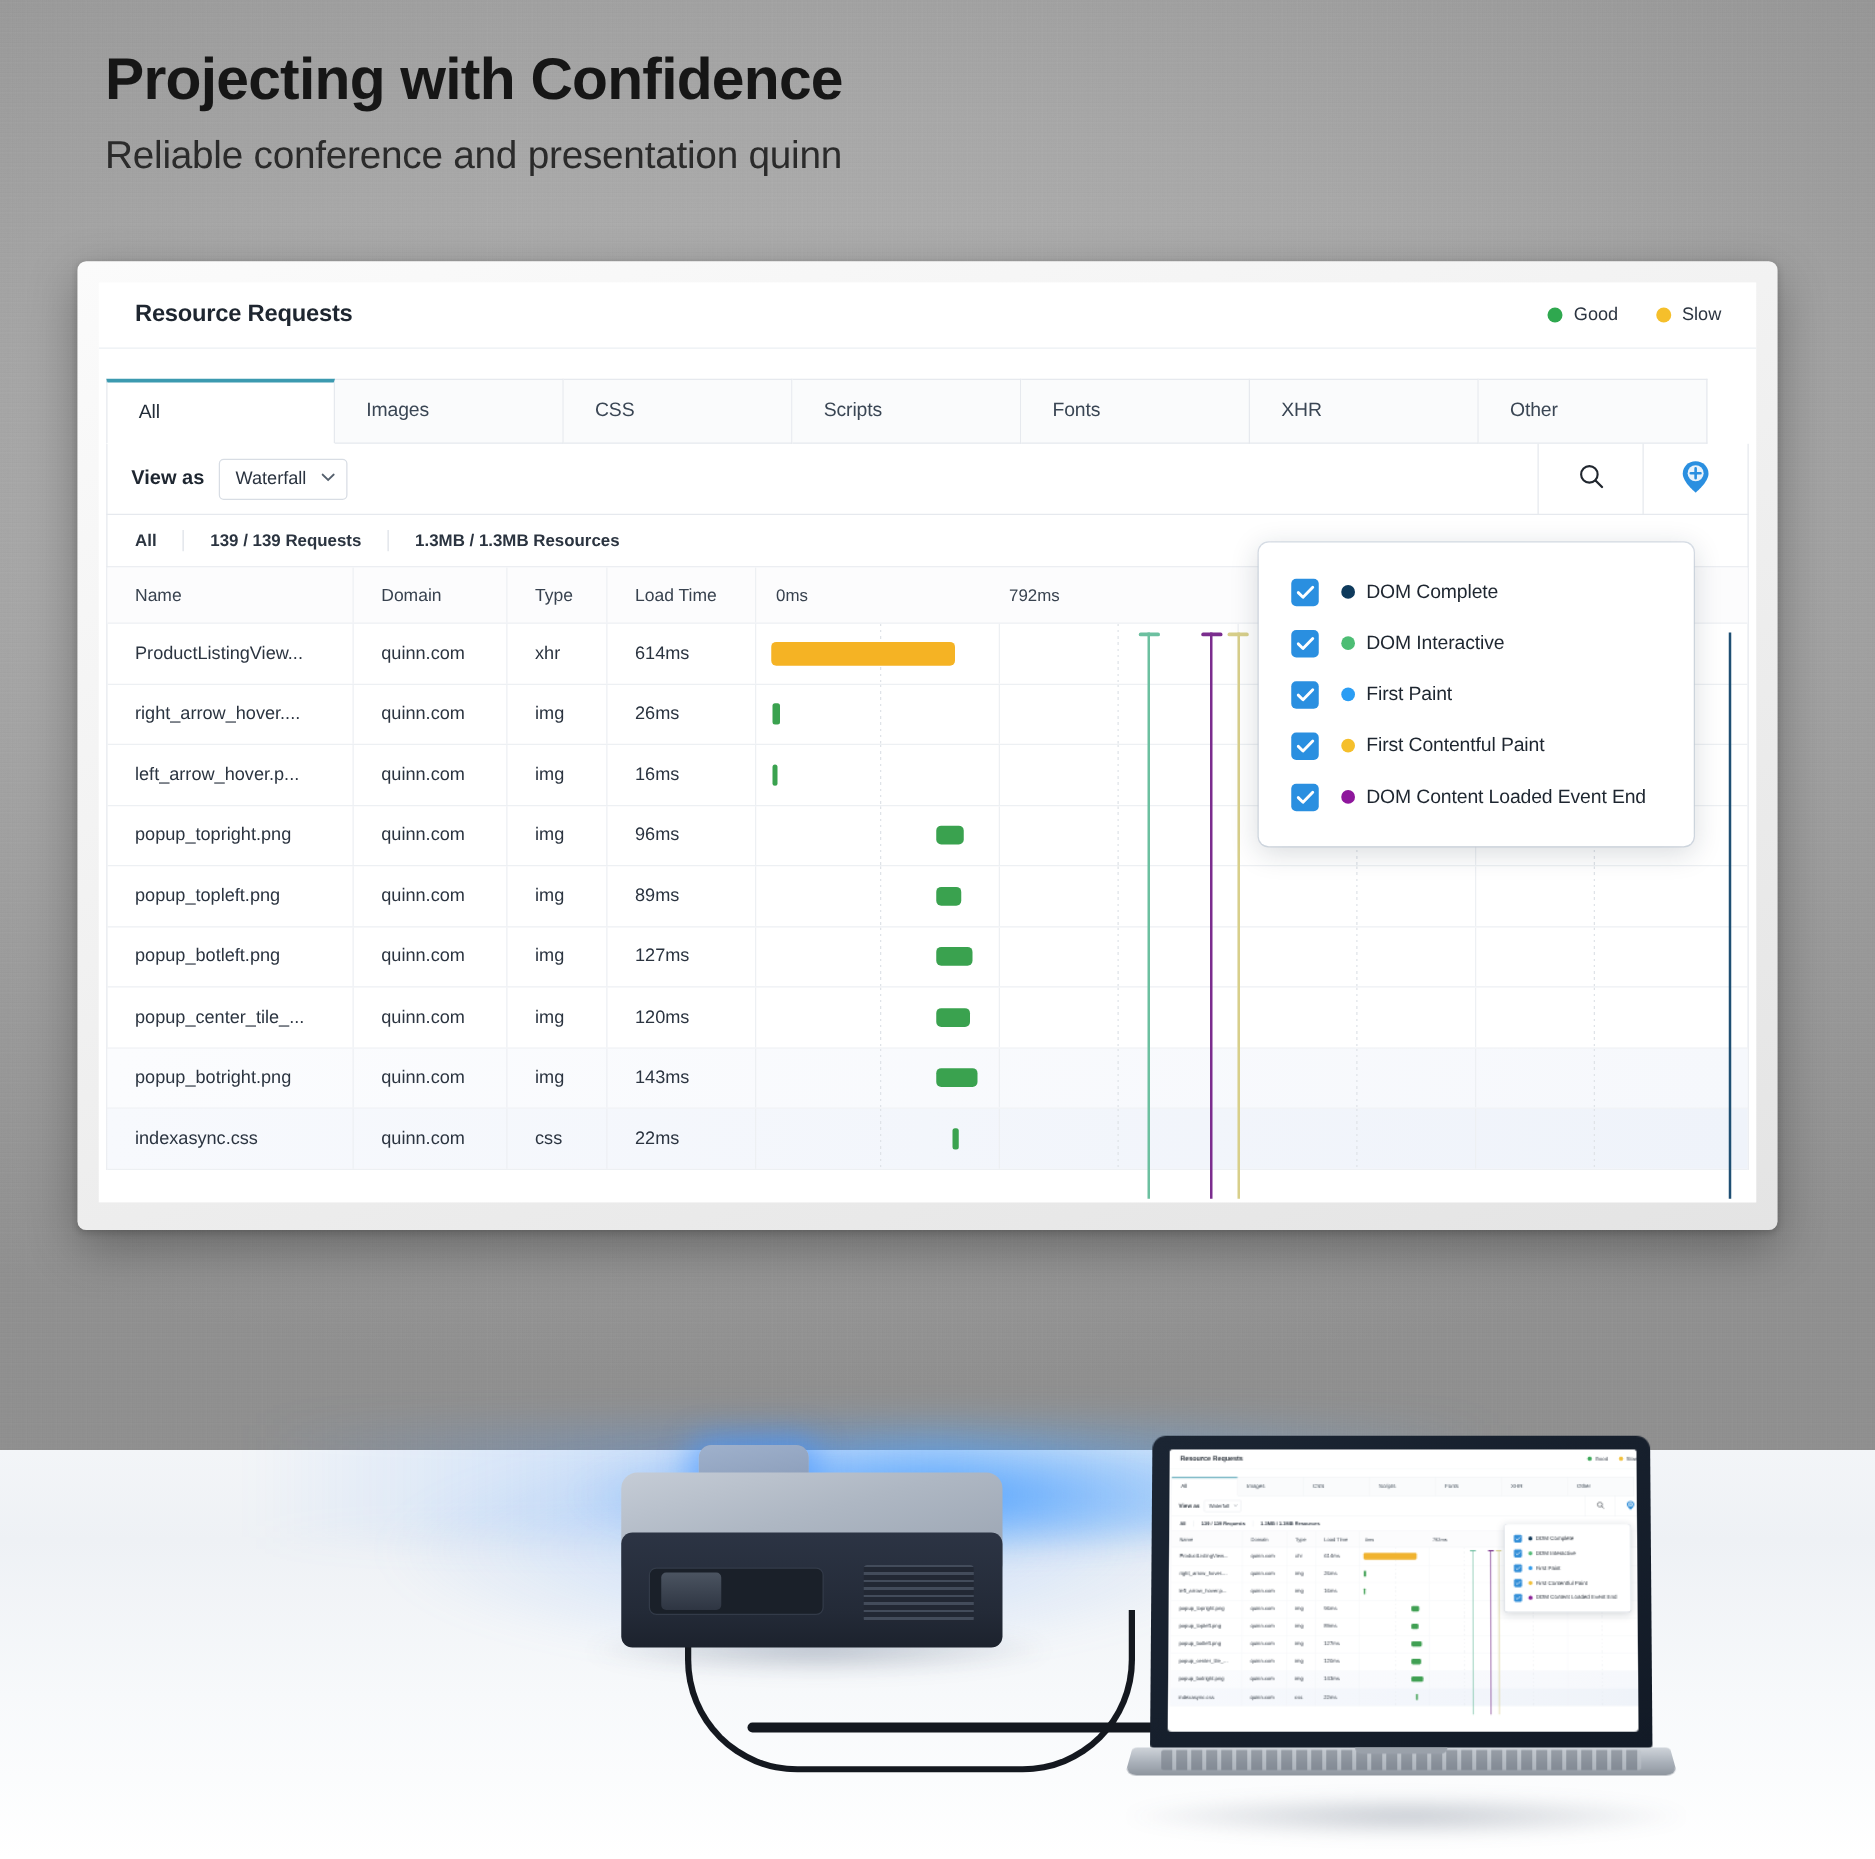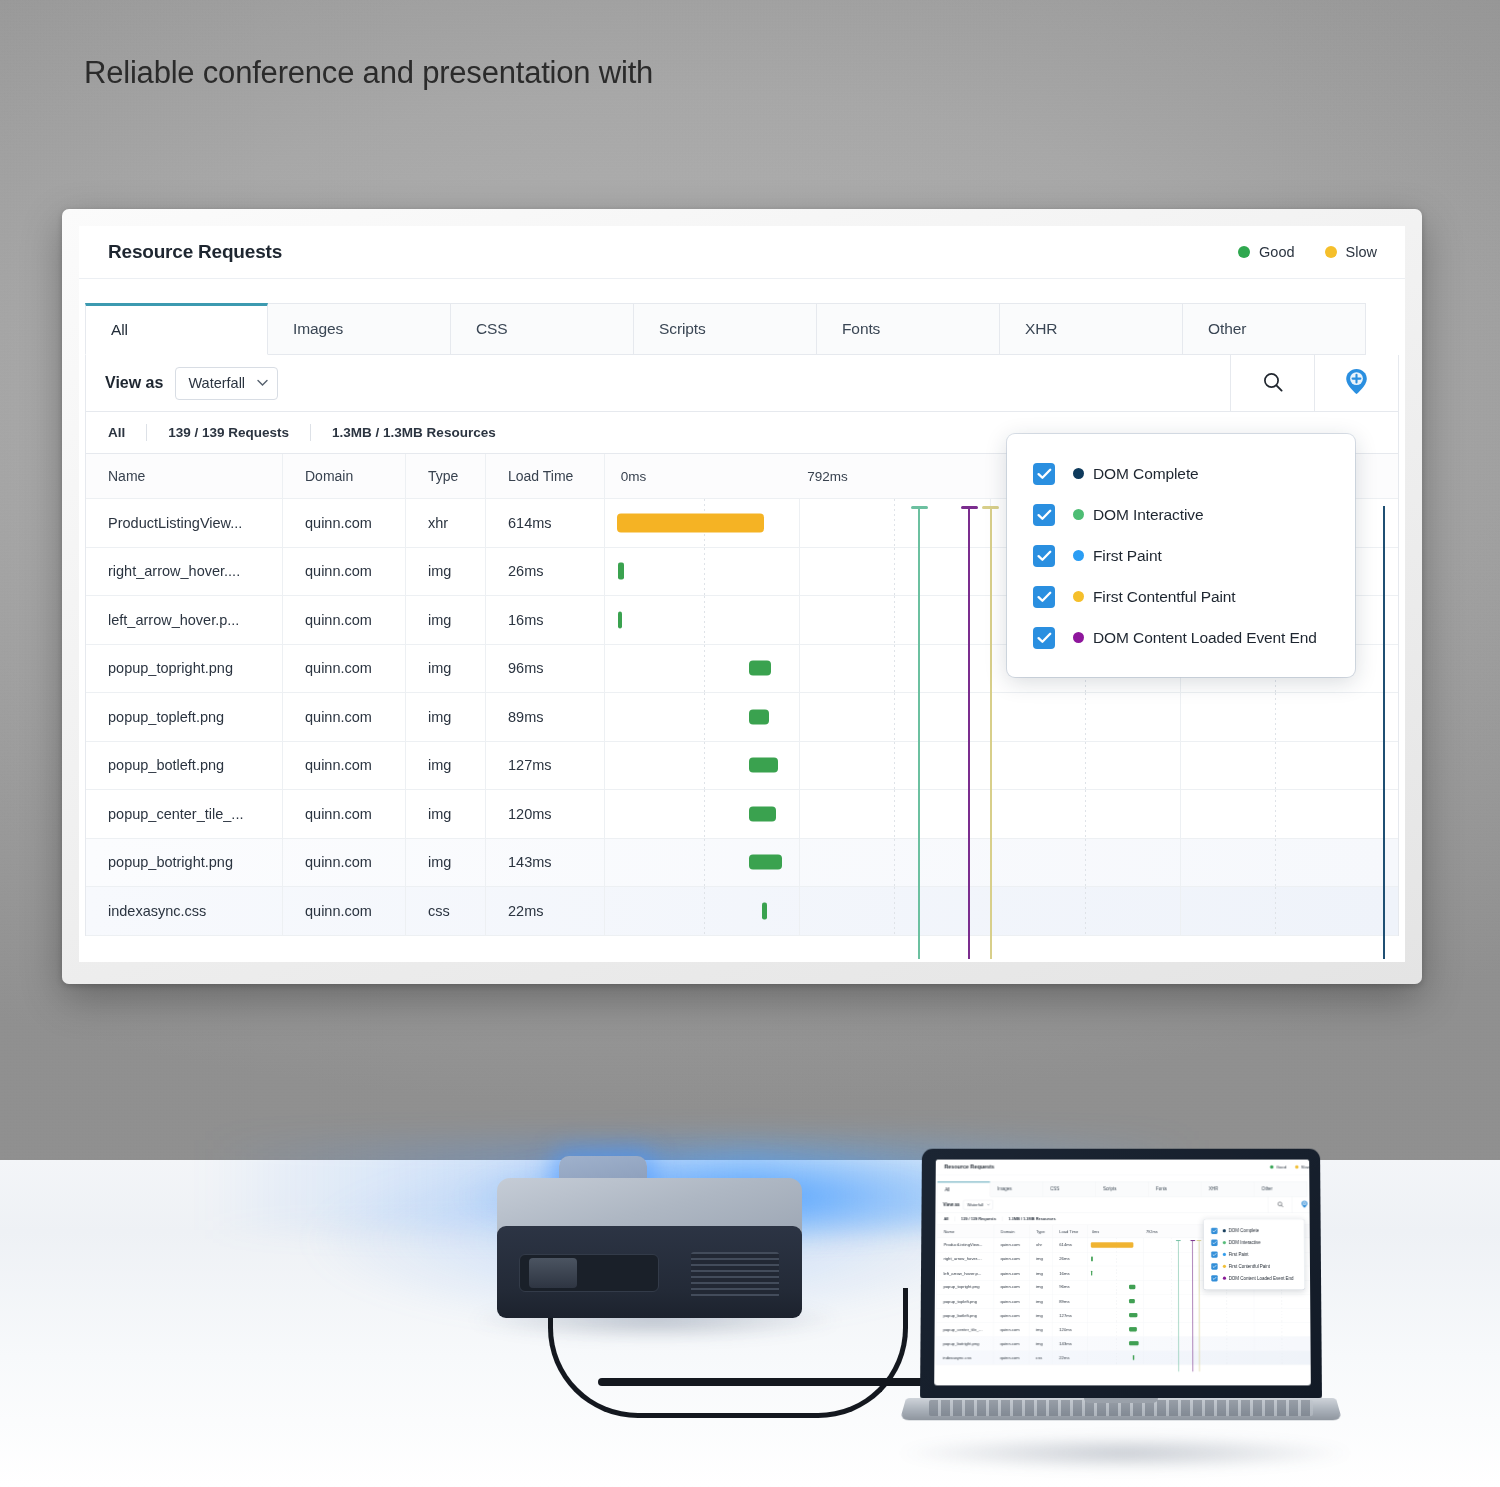--- a/index.html
+++ b/index.html
@@ -285,21 +285,22 @@
 </head>
 <body>
 
 <div class="wall">
   <div class="wall-noise"></div>
 </div>
 <div class="floor"></div>
 <div class="floor-glow"></div>
 
 <div class="title-block">
-  <div class="sub-title">Reliable conference and presentation with</div>
+  <div class="main-title">Projecting with Confidence</div>
+  <div class="sub-title">Reliable conference and presentation quinn</div>
 </div>
 
 <div class="screen-frame">
   <div class="screen-inner">
     <div class="app" id="app-main">
 
       <div class="app-header">
         <div class="app-title">Resource Requests</div>
         <div class="legend">
           <div class="legend-item">

